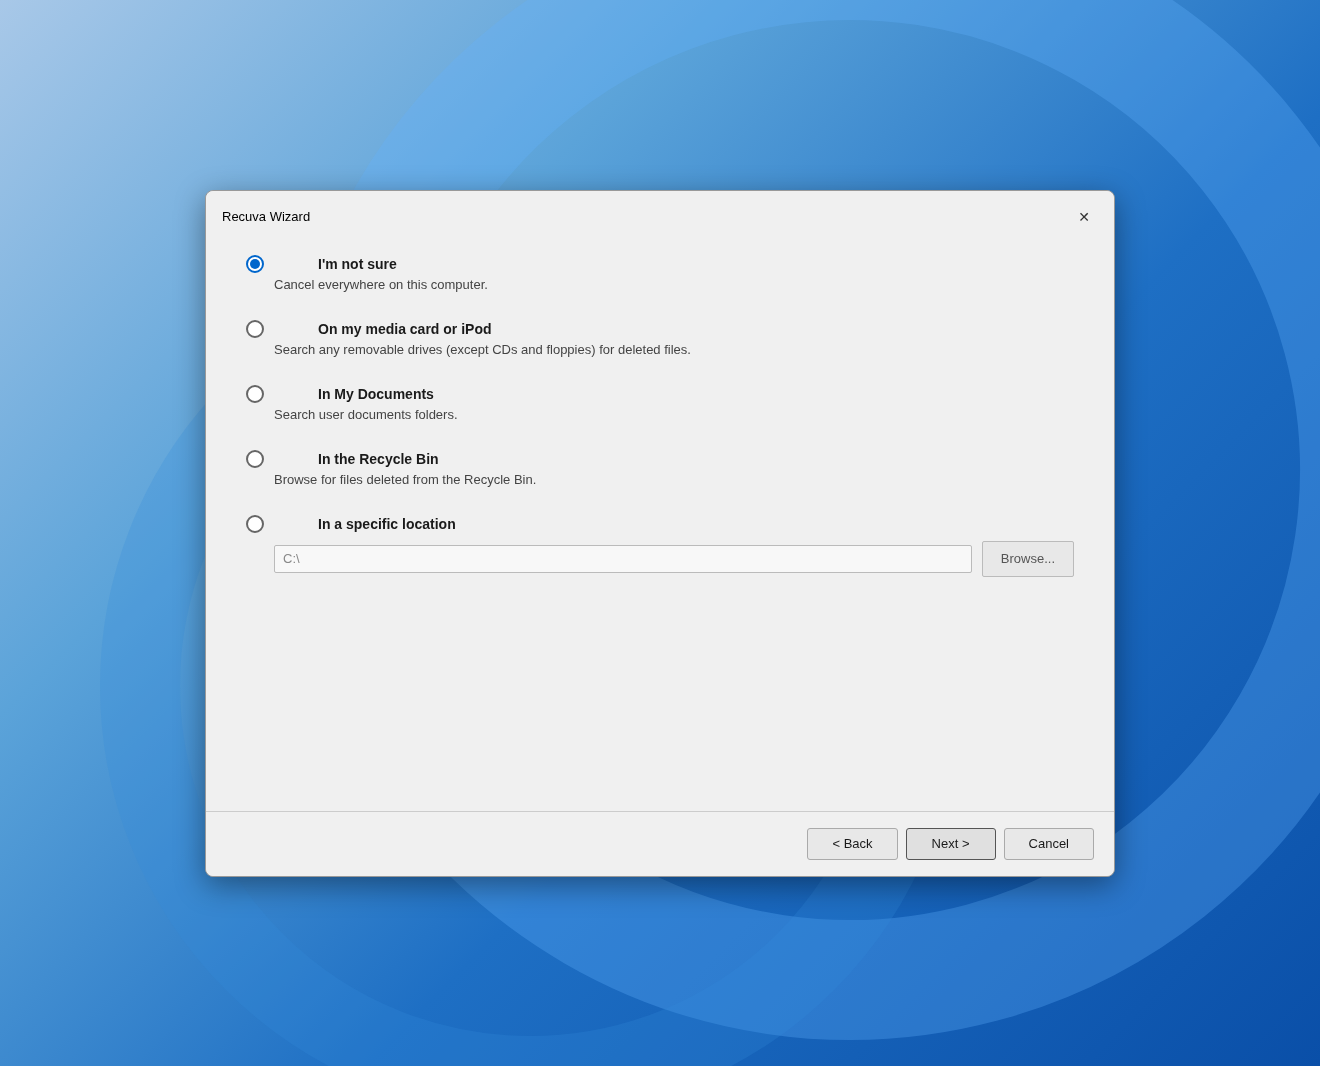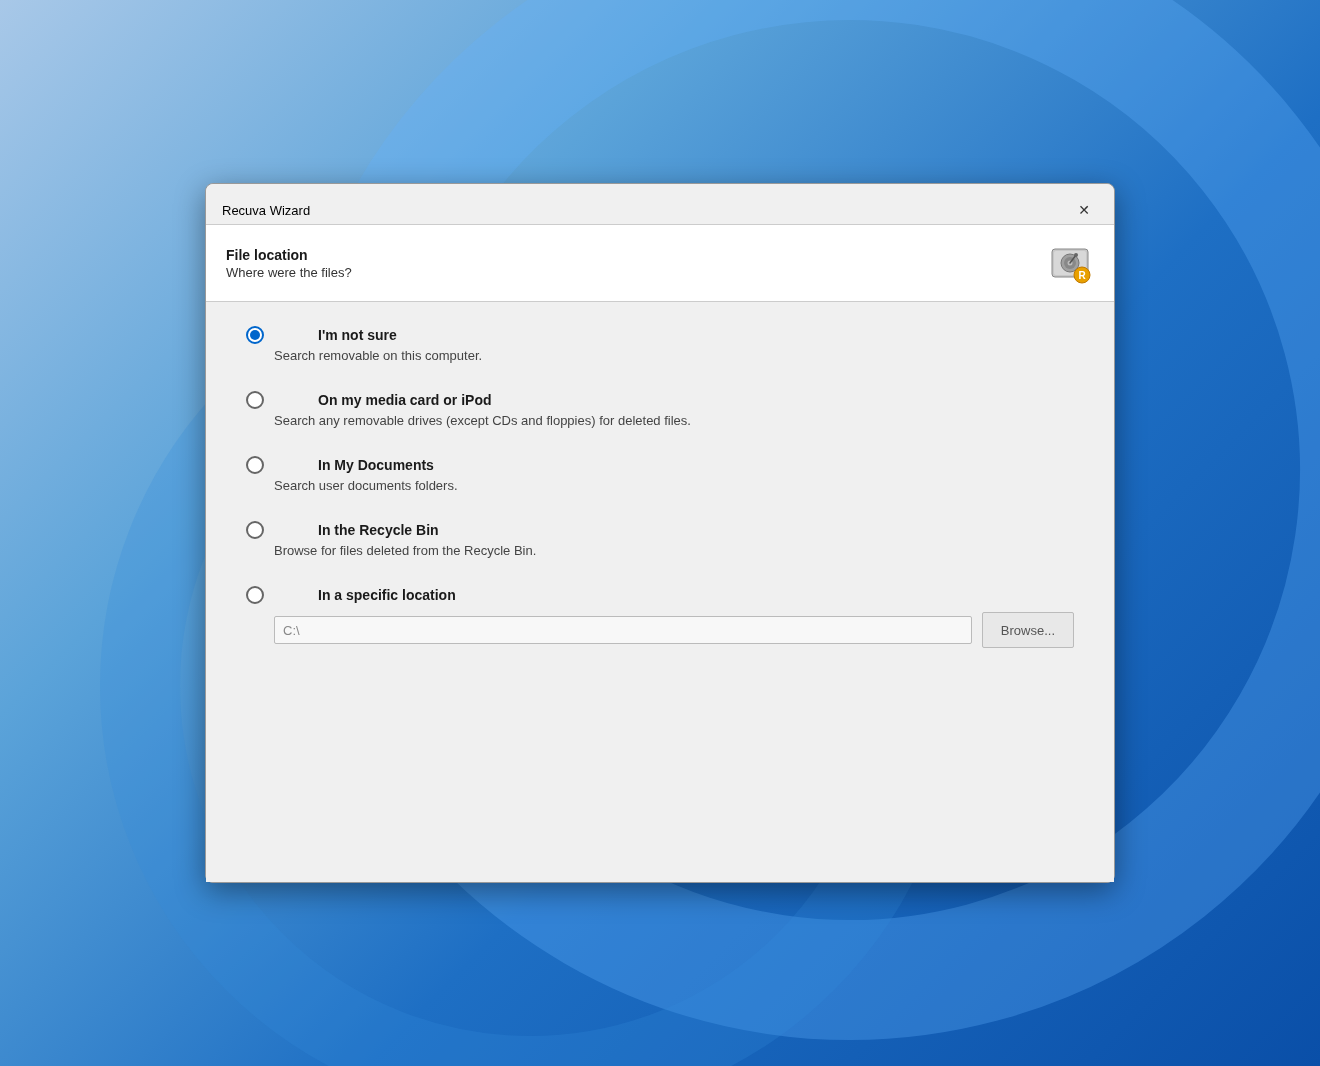--- a/index.html
+++ b/index.html
@@ -248,54 +248,30 @@
 </head>
 <body>
 
 <div class="dialog">
 
   <div class="title-bar">
     <span class="title-bar-text">Recuva Wizard</span>
     <button class="close-button">✕</button>
   </div>
 
-  <div class="dialog-header">
-    <div class="header-text">
-      <span class="header-title">File location</span>
-      <span class="header-subtitle">Where were the files?</span>
-    </div>
-    <div class="header-icon">
-
-      <svg class="disk-icon" viewBox="0 0 44 44" xmlns="http://www.w3.org/2000/svg">
-
-        <rect x="4" y="8" width="36" height="28" rx="3" ry="3" fill="#c8c8c8" stroke="#888" stroke-width="1"></rect>
-        <rect x="6" y="10" width="32" height="24" rx="2" ry="2" fill="#d8d8d8"></rect>
-
-        <circle cx="22" cy="22" r="9" fill="#a0a0a0" stroke="#777" stroke-width="1"></circle>
-        <circle cx="22" cy="22" r="6" fill="#888"></circle>
-        <circle cx="22" cy="22" r="2.5" fill="#bbb"></circle>
-
-        <line x1="28" y1="14" x2="22" y2="22" stroke="#555" stroke-width="1.5" stroke-linecap="round"></line>
-        <circle cx="28" cy="14" r="2" fill="#666"></circle>
-
-        <circle cx="34" cy="34" r="8" fill="#e8a000" stroke="#c07800" stroke-width="1"></circle>
-        <text x="34" y="38" text-anchor="middle" font-size="10" fill="white" font-weight="bold">R</text>
-      </svg>
-    </div>
-  </div>
 
   <div class="dialog-content">
     <div class="radio-group">
 
       <div class="radio-item">
         <label class="radio-label">
           <div class="radio-input checked"></div>
           <span class="radio-text">I'm not sure</span>
         </label>
-        <div class="radio-description">Search removable on this computer.</div>
+        <div class="radio-description">Cancel everywhere on this computer.</div>
       </div>
 
       <div class="radio-item">
         <label class="radio-label">
           <div class="radio-input"></div>
           <span class="radio-text">On my media card or iPod</span>
         </label>
         <div class="radio-description">Search any removable drives (except CDs and floppies) for deleted files.</div>
       </div>
 
@@ -322,14 +298,19 @@
         </label>
         <div class="location-input-row">
           <input type="text" class="location-input" value="C:\" style="">
           <button class="browse-button">Browse...</button>
         </div>
       </div>
 
     </div>
   </div>
 
+  <div class="dialog-footer">
+    <button class="footer-button">&lt; Back</button>
+    <button class="footer-button primary">Next &gt;</button>
+    <button class="footer-button">Cancel</button>
+  </div>
 
 </div>
 
 </body></html>

